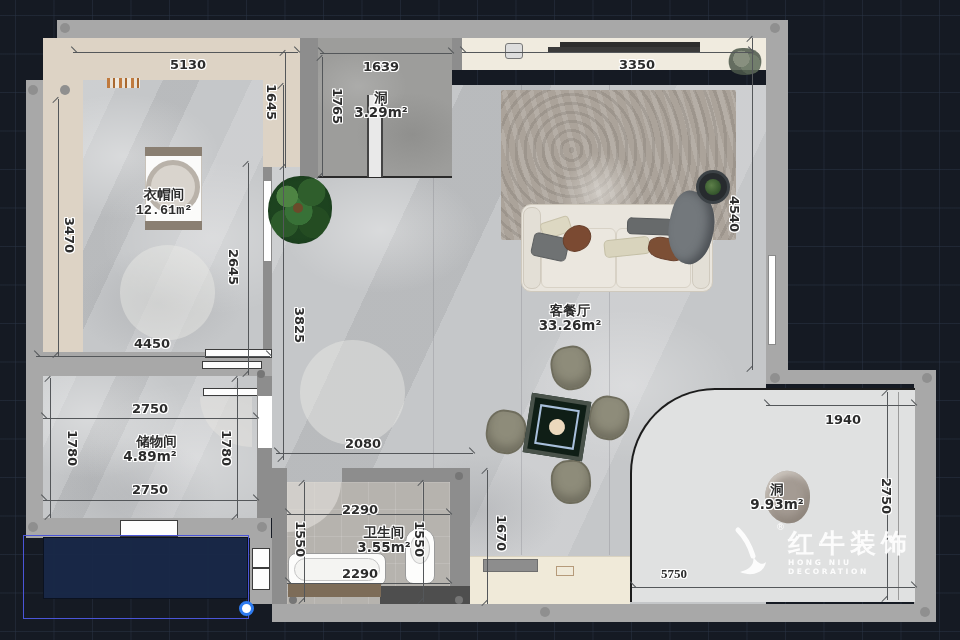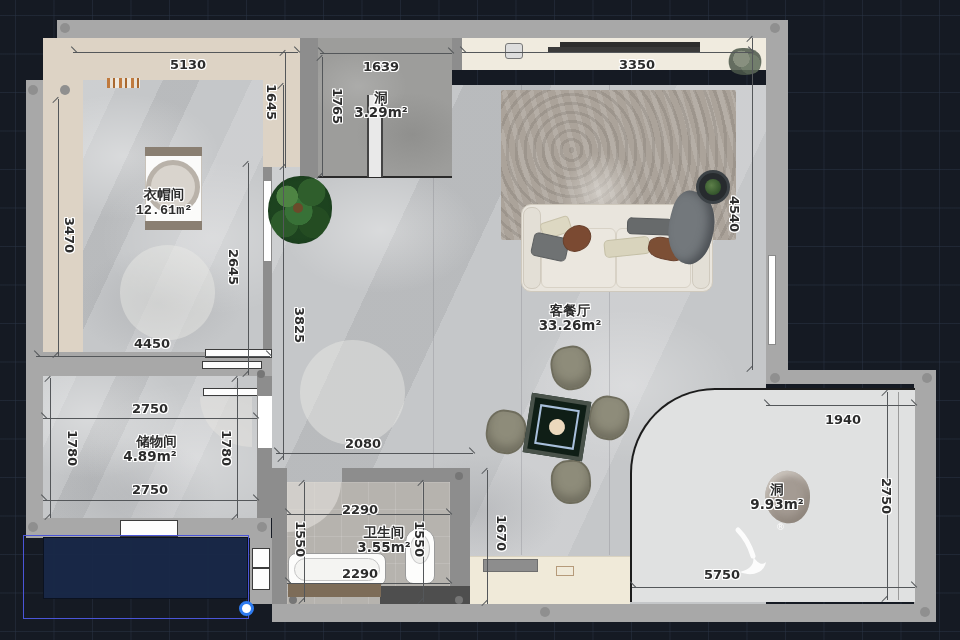--- a/index.html
+++ b/index.html
@@ -265,21 +265,21 @@
       <div class="dim-label vert" style="left: 226px; top: 448px;">1780</div>
       <div class="dim-label" style="left: 150px; top: 489px;">2750</div>
       <div class="dim-label" style="left: 363px; top: 443px;">2080</div>
       <div class="dim-label" style="left: 360px; top: 509px;">2290</div>
       <div class="dim-label vert" style="left: 300px; top: 539px;">1550</div>
       <div class="dim-label vert" style="left: 419px; top: 539px;">1550</div>
       <div class="dim-label" style="left: 360px; top: 573px;">2290</div>
       <div class="dim-label vert" style="left: 501px; top: 533px;">1670</div>
       <div class="dim-label" style="left: 843px; top: 419px;">1940</div>
       <div class="dim-label vert" style="left: 886px; top: 496px;">2750</div>
-      <div class="dim-label" style="left: 722px; top: 574px;">5750</div>
+      <div class="dim-label" style="left: 674px; top: 574px; font-family: Liberation Serif, serif;">5750</div>
     </div>
   <div id="room-labels">
       <div class="room-label" style="left: 164px; top: 203px; font-family: Liberation Mono, monospace;">
         <div>衣帽间</div>
         <div>12.61m²</div>
       </div>
       <div class="room-label" style="left: 381px; top: 105px;">
         <div>洞</div>
         <div>3.29m²</div>
       </div>
@@ -300,19 +300,23 @@
         <div>9.93m²</div>
       </div>
     </div>
 
   <div id="logo">
     <svg width="46" height="52" viewBox="0 0 46 52" style="position:absolute;left:0;top:2px;">
       <path d="M6 4 C14 12 18 20 21 30" stroke="#fff" stroke-width="5" fill="none" stroke-linecap="round"></path>
       <path d="M21 30 C23 38 18 44 8 46 C20 51 32 47 34 36 C30 40 25 37 21 30 Z" fill="#fff"></path>
     </svg>
     <span class="reg">®</span>
+    <div style="position:absolute;left:56px;top:6px;">
+      <div class="brand">红牛装饰</div>
+      <div class="sub">HONG NIU DECORATION</div>
+    </div>
   </div>
 
   <div id="sel-fill" class="abs" style="left:43px;top:537px;width:205px;height:62px;"></div>
   <div id="sel-outline" class="abs" style="left:23px;top:535px;width:224px;height:82px;"></div>
   <div id="sel-handle" class="abs" style="left:239px;top:601px;"></div>
 
 </div>
 
 </body></html>

